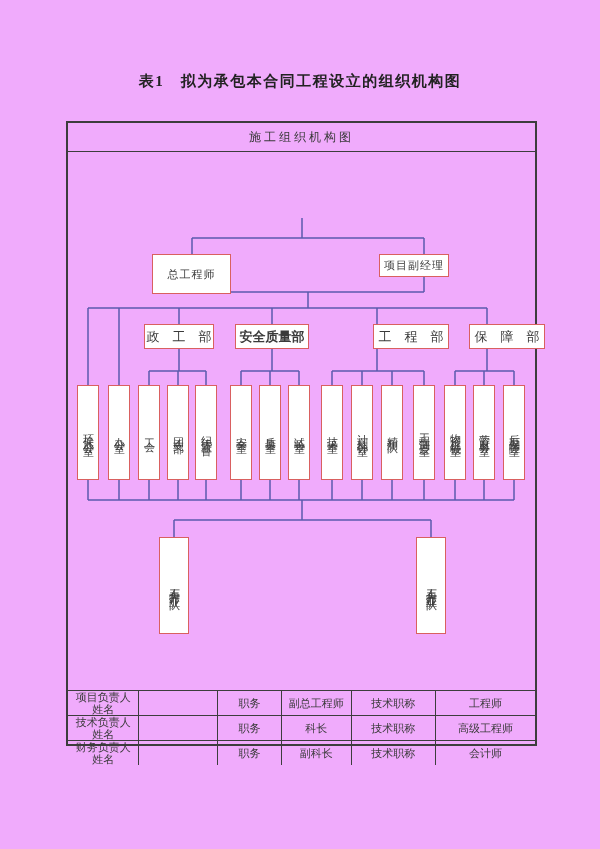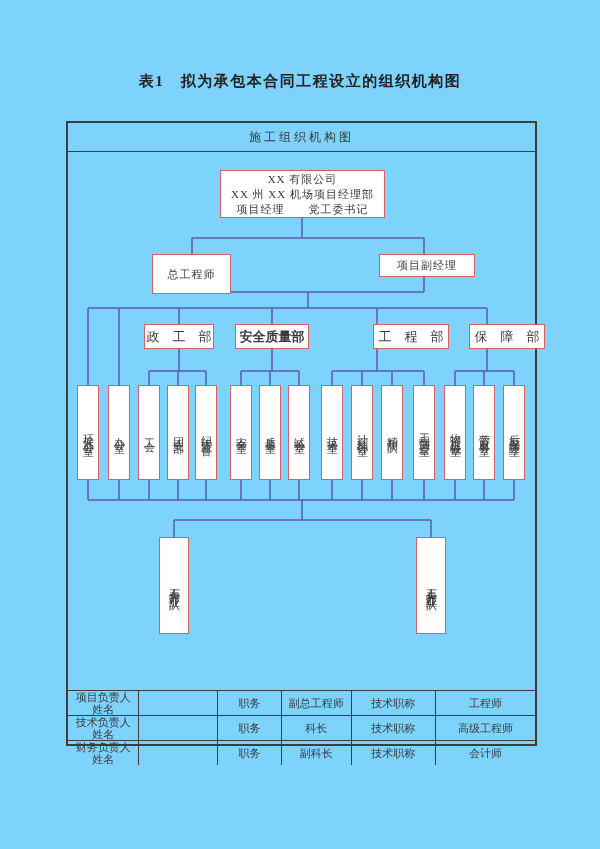--- a/index.html
+++ b/index.html
@@ -1,17 +1,17 @@
 <!DOCTYPE html>
 <html><head>
 <meta charset="utf-8">
 <style>
   html,body { margin:0; padding:0; background:#ffffff; }
   .page {
-    position:relative; width:600px; height:849px; background:#7dd3fc;
+    position:relative; width:600px; height:849px; background:#f0abfc;
     font-family:"Liberation Serif","DejaVu Serif",serif; color:#3a3a3a;
     overflow:hidden;
   }
   .doc-title {
     position:absolute; top:72px; left:0; width:100%;
     text-align:center; font-size:15px; font-weight:bold; letter-spacing:1.5px;
     color:#222;
   }
   .frame {
     position:absolute; left:66px; top:121px; width:471px; height:625px;
@@ -26,21 +26,21 @@
   .chart-svg { position:absolute; left:0; top:0; width:467px; height:621px; }
   .rbox {
     position:absolute; border:1.5px solid #d96060; background:#ffffff;
     box-sizing:border-box; display:flex; align-items:center; justify-content:center;
     color:#3a3a3a; text-align:center;
   }
   .root-box { left:152px; top:47px; width:165px; height:48px;
     flex-direction:column; font-size:11px; line-height:15px; letter-spacing:1px; }
   .hbox { font-size:11px; letter-spacing:1px; }
   .l2-left  { left:84px;  top:131px; width:79px; height:40px; }
-  .l2-right { left:311px; top:131px; width:96px; height:23px; }
+  .l2-right { left:311px; top:131px; width:70px; height:23px; }
   .dept { top:201px; height:25px; font-size:13px; }
   .vbox {
     top:262px; width:22px; height:95px;
     writing-mode:vertical-rl; text-orientation:upright;
     font-size:11px; letter-spacing:3px;
   }
   .team {
     top:414px; width:30px; height:97px;
     writing-mode:vertical-rl; text-orientation:upright;
     font-size:11px; letter-spacing:2px;
@@ -82,25 +82,20 @@
         M204 226 V248 M173 248 H231 M173 248 V262 M202 248 V262 M231 248 V262
         M309 226 V248 M264 248 H356 M264 248 V262 M294 248 V262 M324 248 V262 M356 248 V262
         M419 226 V248 M387 248 H446 M387 248 V262 M416 248 V262 M446 248 V262
         M20 357 V377 M51 357 V377 M81 357 V377 M110 357 V377 M138 357 V377
         M173 357 V377 M202 357 V377 M231 357 V377 M264 357 V377 M294 357 V377
         M324 357 V377 M356 357 V377 M387 357 V377 M416 357 V377 M446 357 V377
         M20 377 H446
         M234 377 V397 M106 397 H363 M106 397 V414 M363 397 V414"></path>
     </svg>
 
-    <div class="rbox root-box">
-      <div>XX 有限公司</div>
-      <div>XX 州 XX 机场项目经理部</div>
-      <div>项目经理　　党工委书记</div>
-    </div>
 
     <div class="rbox hbox l2-left">总工程师</div>
     <div class="rbox hbox l2-right">项目副经理</div>
 
     <div class="rbox dept" style="left:76px;width:70px;">政　工　部</div>
     <div class="rbox dept" style="left:167px;width:74px;font-weight:bold;">安全质量部</div>
     <div class="rbox dept" style="left:271px;width:76px;margin-left:34px;">工　程　部</div>
     <div class="rbox dept" style="left:401px;width:76px;">保　障　部</div>
 
     <div class="rbox vbox" style="left:9px;">环保办公室</div>

